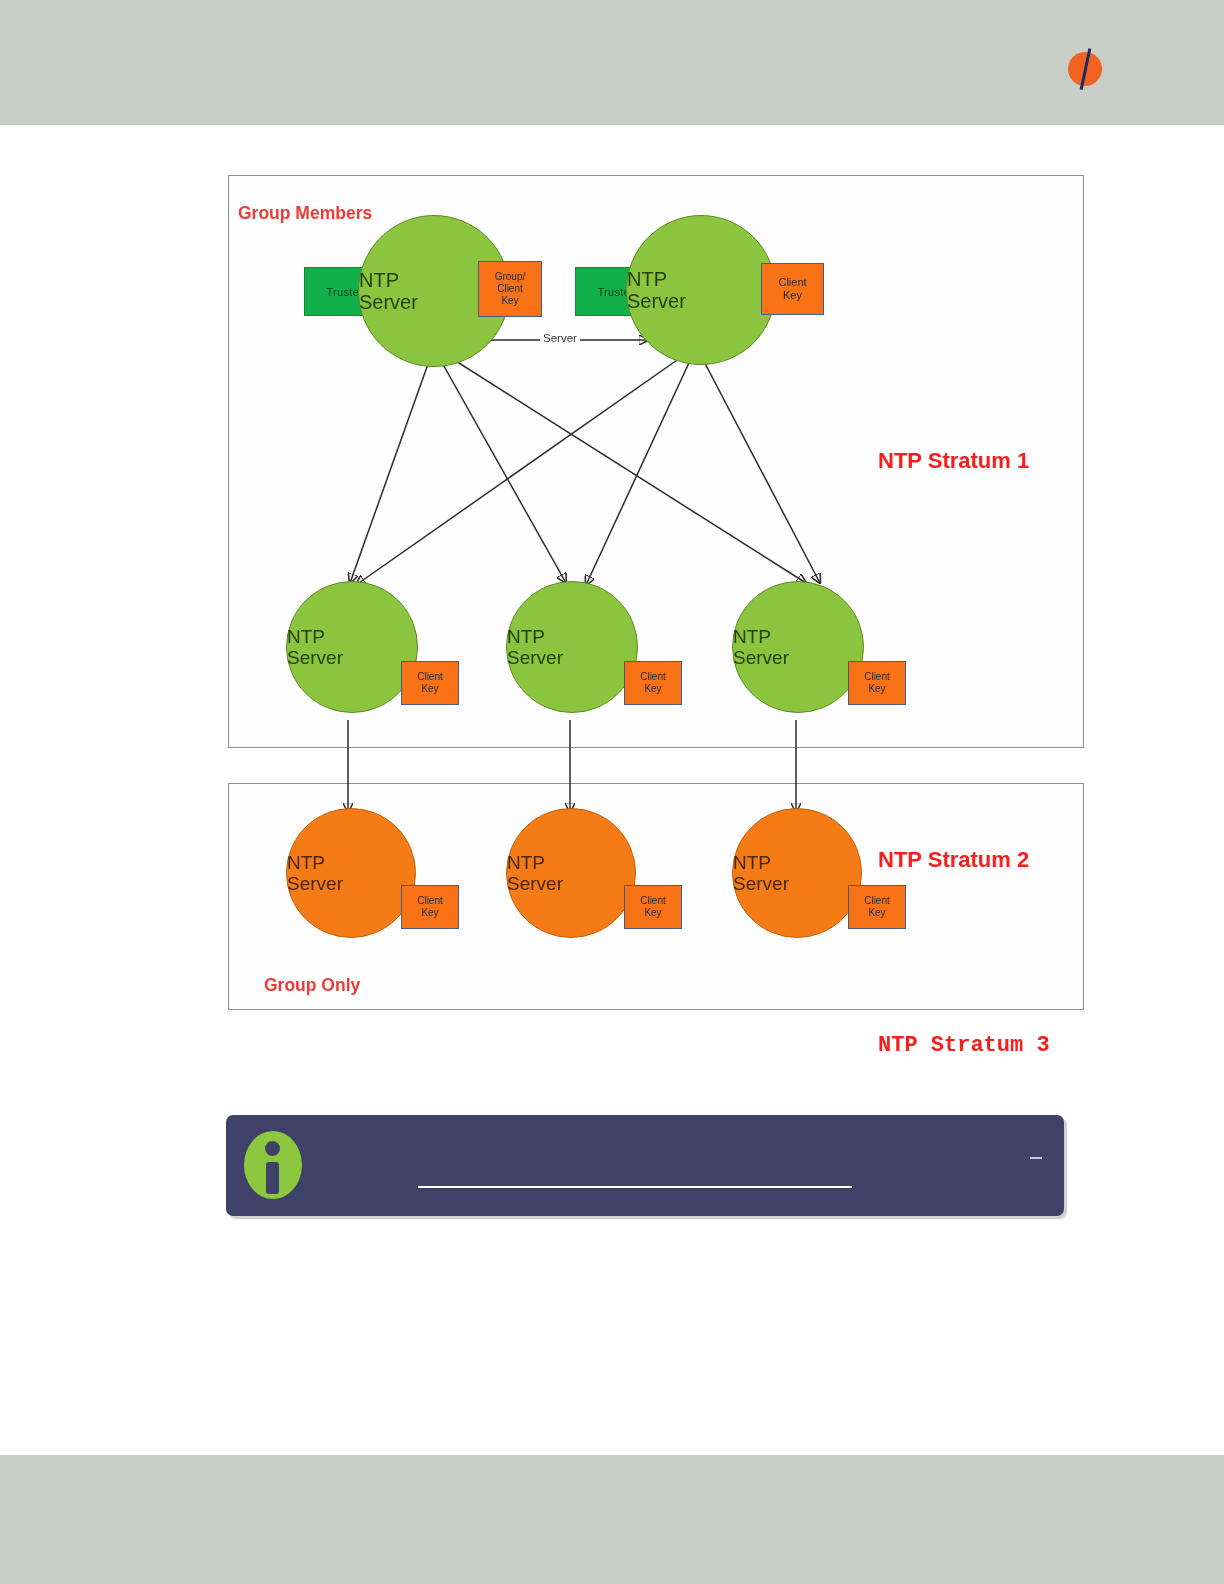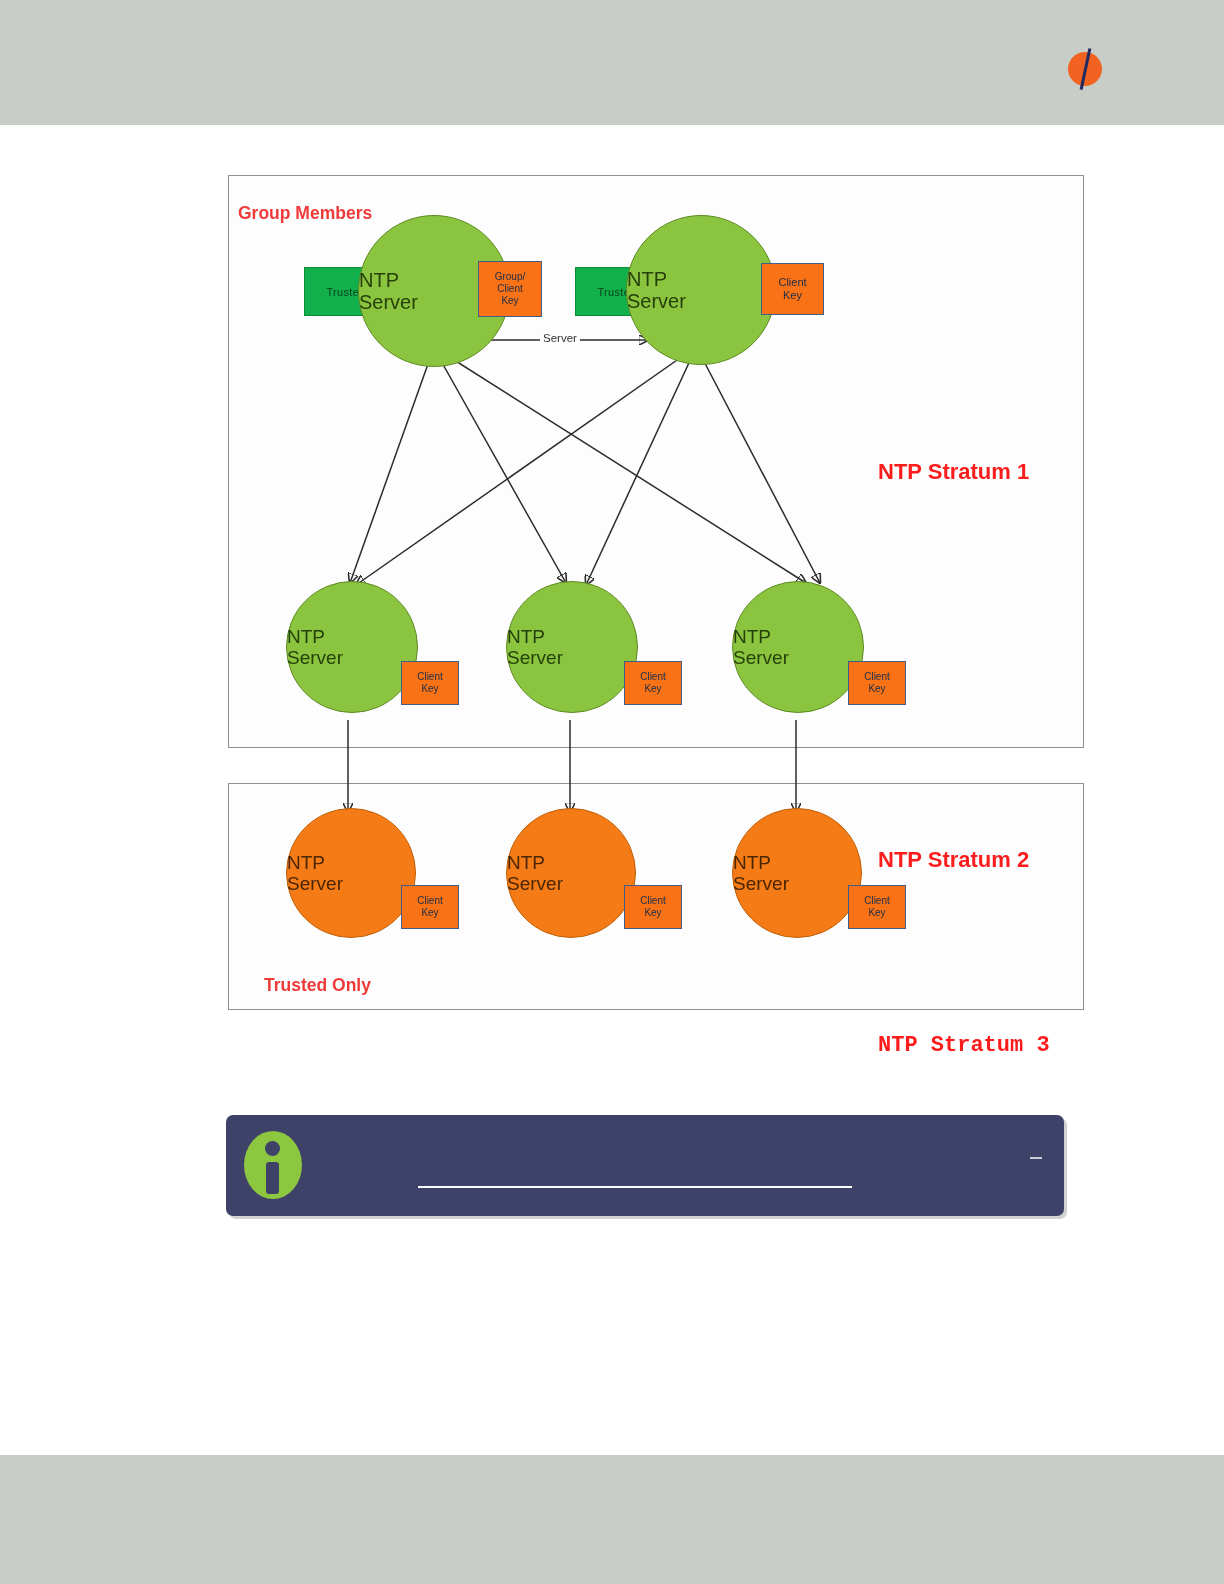--- a/index.html
+++ b/index.html
@@ -251,23 +251,23 @@
     <line x1="462" y1="176" x2="128" y2="410" marker-end="url(#ah)"></line>
     <line x1="466" y1="177" x2="358" y2="410" marker-end="url(#ah)"></line>
     <line x1="470" y1="175" x2="592" y2="408" marker-end="url(#ah)"></line>
 
     <line x1="120" y1="545" x2="120" y2="637" marker-end="url(#ah)"></line>
     <line x1="342" y1="545" x2="342" y2="637" marker-end="url(#ah)"></line>
     <line x1="568" y1="545" x2="568" y2="637" marker-end="url(#ah)"></line>
   </svg>
 
   <div class="zone-label" style="left:10px; top:28px;">Group Members</div>
-  <div class="zone-label" style="left:36px; top:800px;">Trusted Only</div>
-
-  <div class="stratum-label" style="left:650px; top:284px;text-align:center;">NTP Stratum 1</div>
+  <div class="zone-label" style="left:36px; top:800px;">Group Only</div>
+
+  <div class="stratum-label" style="left:650px; top:273px;text-align:center;">NTP Stratum 1</div>
   <div class="stratum-label" style="left:650px; top:672px;">NTP Stratum 2</div>
   <div class="stratum-label" style="left:650px; top:858px;font-family:Liberation Mono, monospace;">NTP Stratum 3</div>
 
   <div class="trustbox" style="left:76px; top:92px; width:84px; height:49px;">Trusted</div>
 
   <div class="node node-green" style="left:130px; top:40px; width:152px; height:152px; font-size:20px;">
     <span>NTP</span>
     <span>Server</span>
   </div>
 

